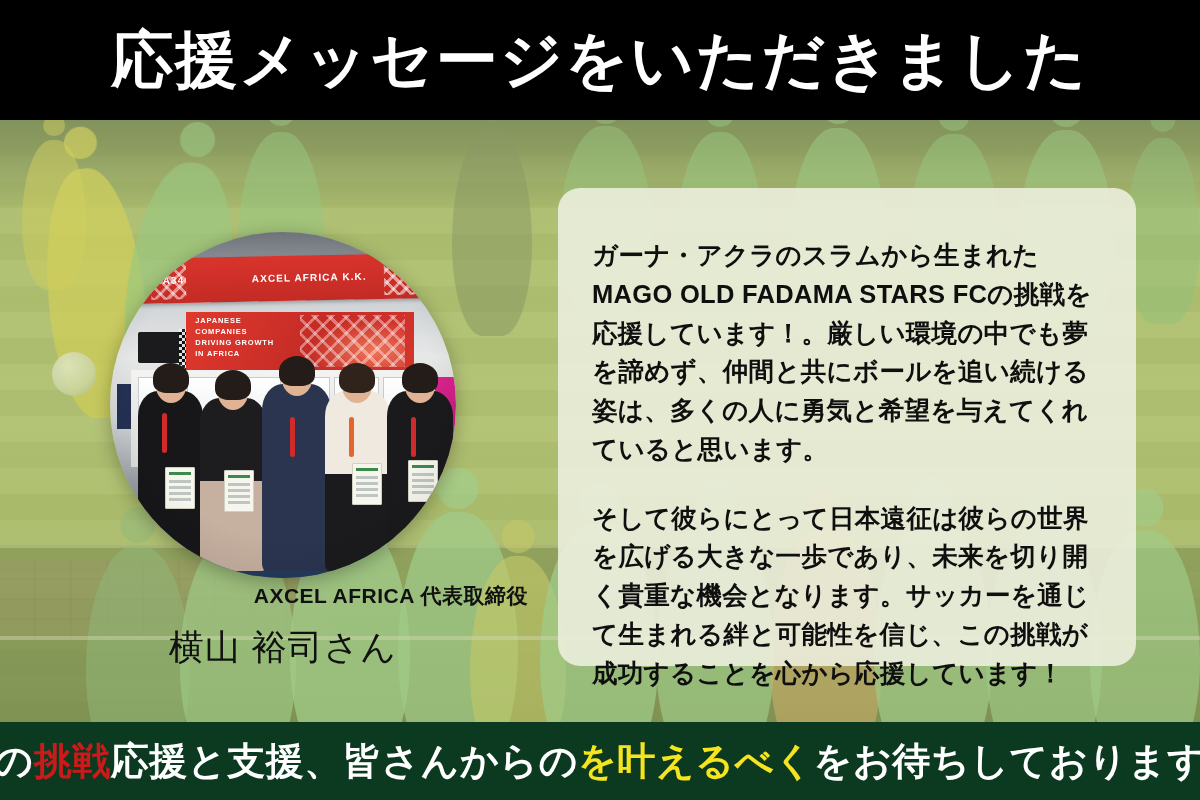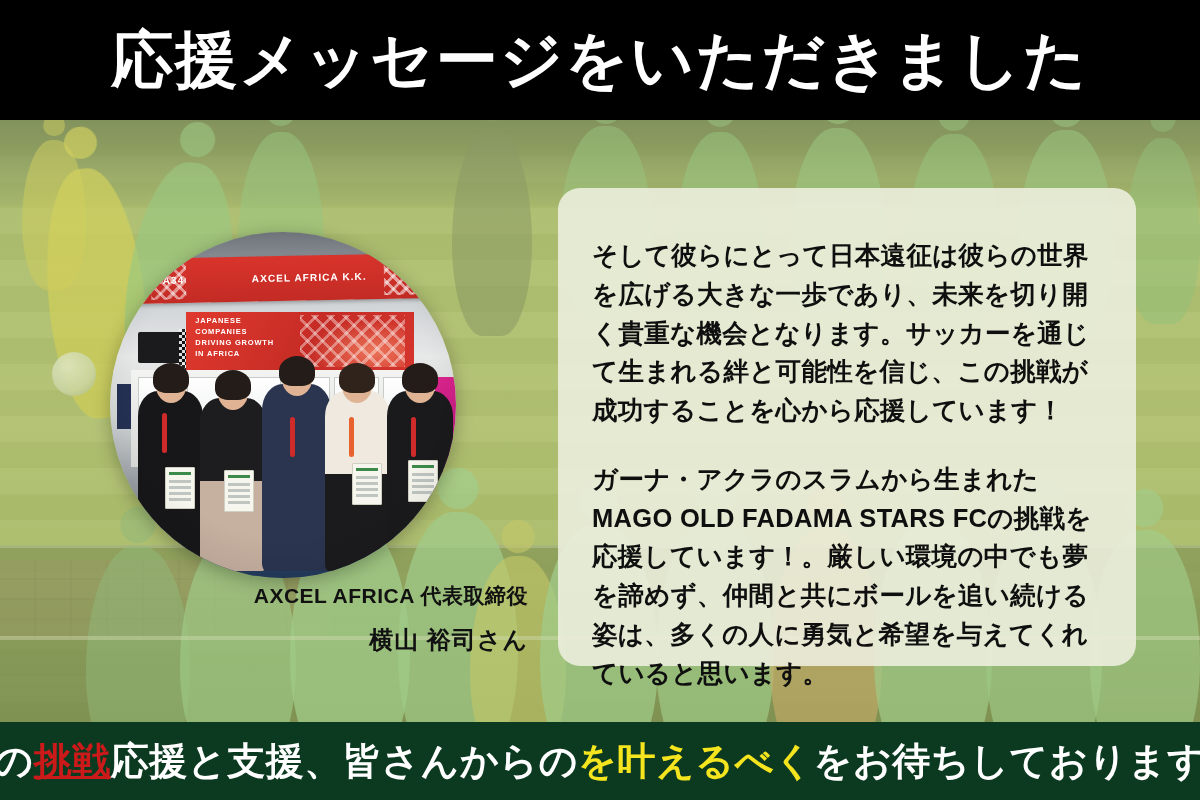--- a/index.html
+++ b/index.html
@@ -184,21 +184,21 @@
   .lan4{ left:87%; bottom:35%; background:#cf2b2b; }
   .ph-shade{ position:absolute; inset:0;
     background:radial-gradient(circle at 50% 45%,transparent 58%,rgba(0,0,0,.16)); }
 
   
   .caption{
     position:absolute; left:38px; top:582px; width:490px; z-index:14;
     text-align:center; color:#111;
   }
   .caption-role{ font-size:21px; font-weight:700; letter-spacing:.5px; margin-bottom:14px;text-align:right; }
-  .caption-name{ font-size:24px; font-weight:700; letter-spacing:1px;text-align:right; }
+  .caption-name{ font-size:35px; font-weight:400; letter-spacing:1px; }
 
   
   .panel{
     position:absolute; left:558px; top:188px; width:578px; height:478px;
     background:rgba(238,239,223,.88);
     border-radius:22px; z-index:14;
     padding:48px 34px 0 34px;
   }
   .panel p{
     color:#0f0f0f; font-size:25.5px; font-weight:700;
@@ -208,21 +208,21 @@
 
   
   .footer{
     position:absolute; left:0; bottom:0; width:1200px; height:78px;
     background:#0c3a21; z-index:20;
     display:flex; align-items:center; justify-content:center;
   }
   .footer-line{
     font-size:38px; font-weight:700; color:#fff; letter-spacing:.5px; white-space:nowrap;
   }
-  .hl-red{ color:#cc1a1a;text-decoration:underline; }
+  .hl-red{ color:#cc1a1a; }
   .hl-yellow{ color:#f5e51e; }
 </style>
 </head>
 <body>
 
 <div class="canvas">
 
   <div class="bg">
     <div class="bg-pitch"></div>
     <div class="bg-stripes"></div>
@@ -319,22 +319,22 @@
 
     <div class="ph-shade"></div>
   </div>
 
   <div class="caption">
     <div class="caption-role">AXCEL AFRICA 代表取締役</div>
     <div class="caption-name">横山 裕司さん</div>
   </div>
 
   <div class="panel">
+    <p>ガーナ・アクラのスラムから生まれたMAGO OLD FADAMA STARS FCの挑戦を応援しています！。厳しい環境の中でも夢を諦めず、仲間と共にボールを追い続ける姿は、多くの人に勇気と希望を与えてくれていると思います。</p>
     <p>そして彼らにとって日本遠征は彼らの世界を広げる大きな一歩であり、未来を切り開く貴重な機会となります。サッカーを通じて生まれる絆と可能性を信じ、この挑戦が成功することを心から応援しています！</p>
-    <p>ガーナ・アクラのスラムから生まれたMAGO OLD FADAMA STARS FCの挑戦を応援しています！。厳しい環境の中でも夢を諦めず、仲間と共にボールを追い続ける姿は、多くの人に勇気と希望を与えてくれていると思います。</p>
   </div>
 
   <div class="footer">
     <div class="footer-line">
       <span>この</span><span class="hl-red">挑戦</span><span>応援と支援、皆さんからの</span><span class="hl-yellow">を叶えるべく</span><span>をお待ちしております！</span>
     </div>
   </div>
 
 </div>
 

